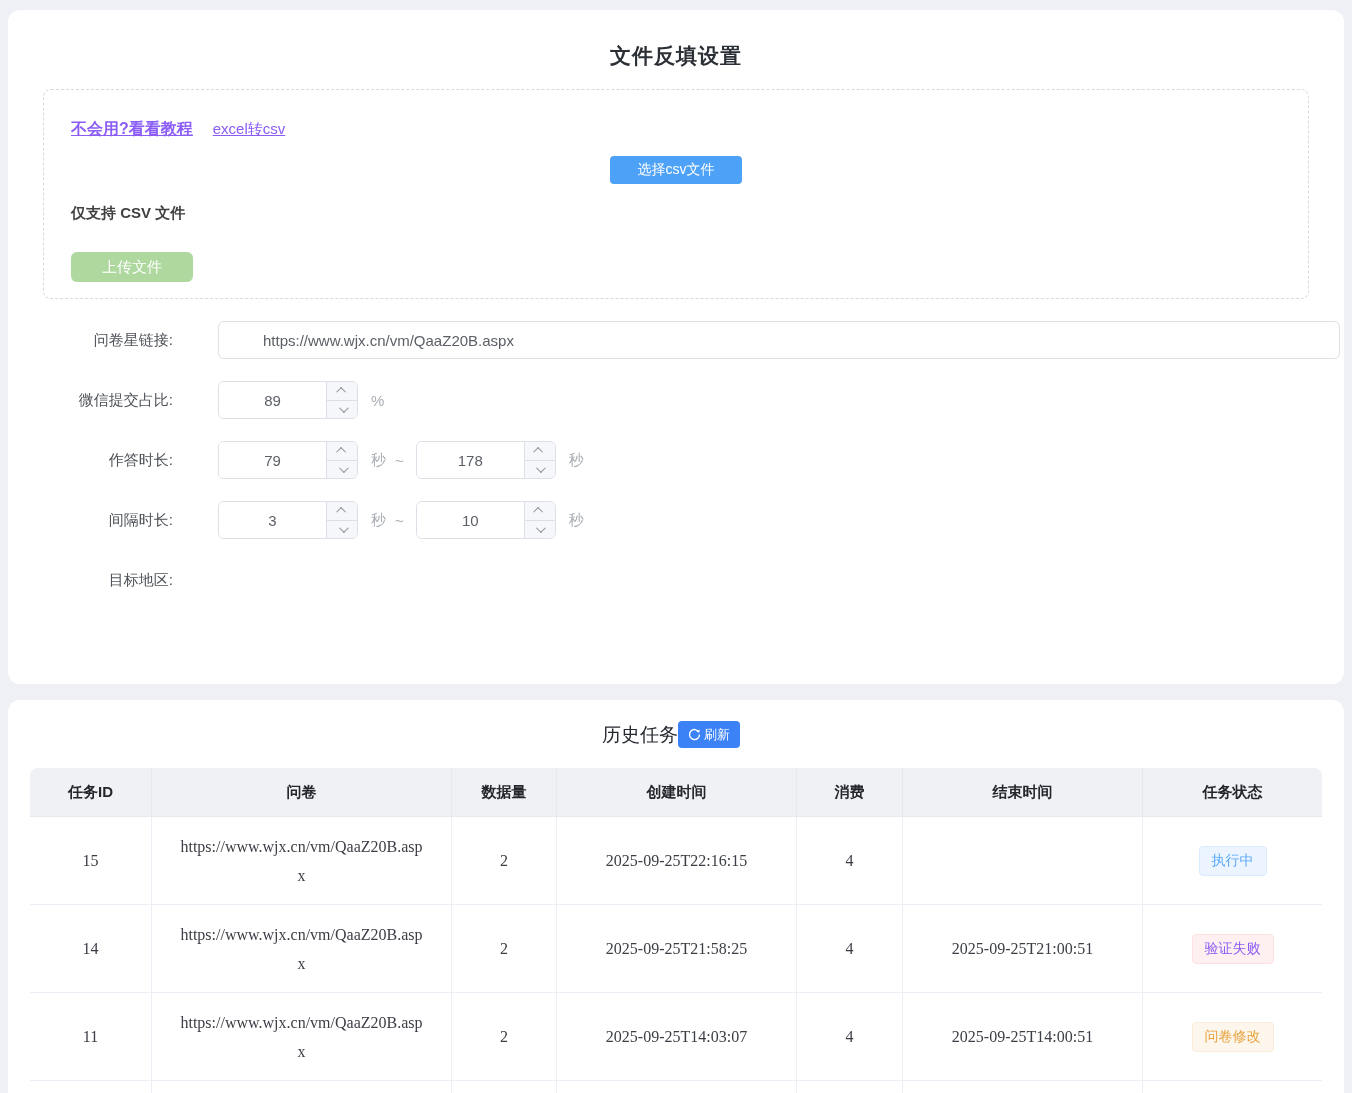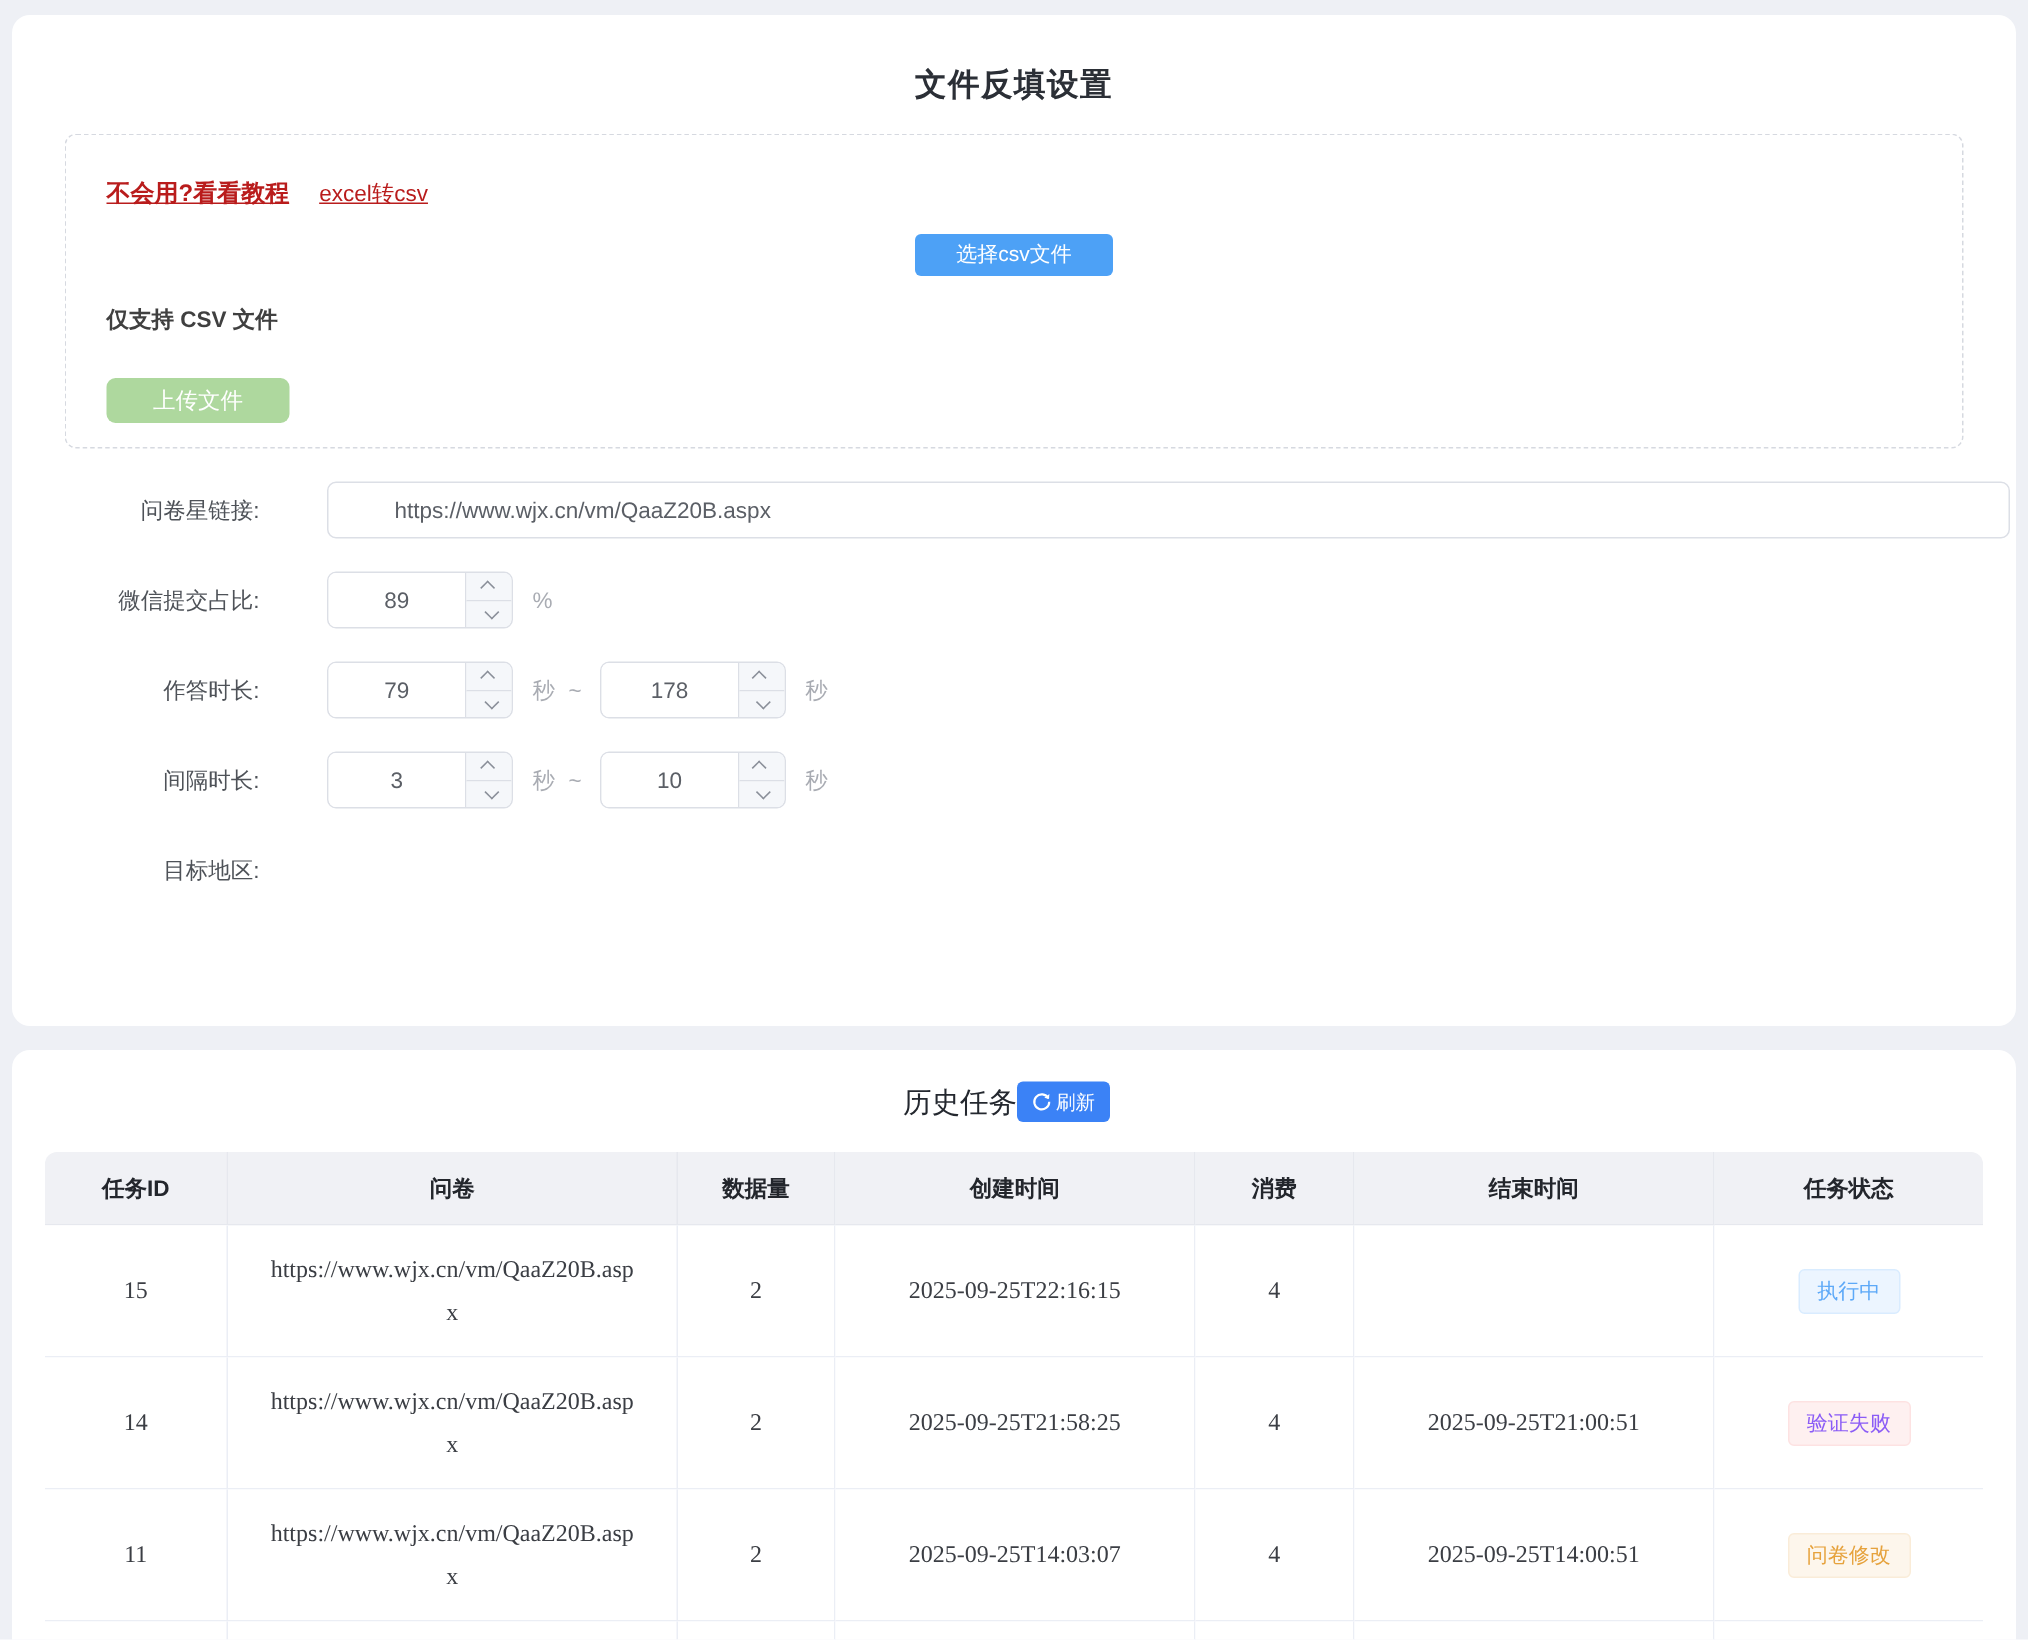--- a/index.html
+++ b/index.html
@@ -7,35 +7,35 @@
   body { background:#eef0f5; font-family:"Liberation Sans",sans-serif; position:relative; }
 
   .card { margin:16px 8px; background:#fff; border-radius:12px; position:relative; }
   .card-settings { margin-top:10px; height:674px; }
   .card-history { margin-top:14px; height:420px; }
 
   .page-title { padding-top:32px; text-align:center; font-size:21px; font-weight:700; color:#2b2f36; letter-spacing:1px; }
 
   .upload-box { margin:19px 35px 0; height:210px; border:1px dashed #d6d9e0; border-radius:8px; padding:29px 27px 0; }
   .links-row { display:flex; align-items:baseline; gap:20px; }
-  .link { color:#b91c1c; text-decoration:underline; cursor:pointer; }
+  .link { color:#8b5cf6; text-decoration:underline; cursor:pointer; }
   .link-tutorial { font-size:16px; font-weight:600; }
   .link-excel { font-size:15px; }
   .choose-row { margin-top:16px; text-align:center; }
   .choose-btn { display:inline-block; min-width:132px; height:28px; padding:0 16px; background:#4da1f6; border:none; border-radius:4px; color:#fff; font-size:14px; cursor:pointer; font-family:inherit; }
   .upload-hint { margin-top:20px; font-size:15px; color:#404040;font-weight:bold; }
   .upload-btn { margin-top:29px; width:122px; height:30px; background:#aed89e; border:none; border-radius:6px; color:#fff; font-size:15px; cursor:pointer; font-family:Liberation Serif, serif; }
 
   .form-row { display:flex; align-items:center; margin:22px 35px 0; height:38px; }
   .form-label { width:130px; text-align:right; font-size:15px; color:#4e5258; flex:none; }
   .ctl { margin-left:45px; display:flex; align-items:center; }
 
   .text-input { width:1122px; height:38px; border:1px solid #dcdfe6; border-radius:6px; padding-left:44px; font-size:15px; color:#5b5f66; outline:none; background:#fff; font-family:inherit; }
 
-  .num-input { display:flex; width:124px; height:38px; border:1px solid #dcdfe6; border-radius:6px; overflow:hidden; background:#fff; }
+  .num-input { display:flex; width:140px; height:38px; border:1px solid #dcdfe6; border-radius:6px; overflow:hidden; background:#fff; }
   .num-value { flex:1; width:60px; border:none; outline:none; text-align:center; font-size:15px; color:#5b5f66; background:#fff; font-family:inherit; }
   .spin { width:31px; border-left:1px solid #dcdfe6; display:flex; flex-direction:column; flex:none; }
   .spin-btn { flex:1; background:#f5f7fa; display:flex; align-items:center; justify-content:center; cursor:pointer; }
   .spin-btn.up { border-bottom:1px solid #dcdfe6; }
   .chev { width:7px; height:7px; border-left:1.5px solid #8a8f99; border-top:1.5px solid #8a8f99; }
   .chev-up { transform:rotate(45deg) translate(0px,2px); }
   .chev-down { transform:rotate(225deg) translate(0px,2px); }
 
   .unit { margin-left:13px; font-size:15px; color:#a9acb3; }
   .tilde { margin-left:9px; font-size:15px; color:#a9acb3; }

